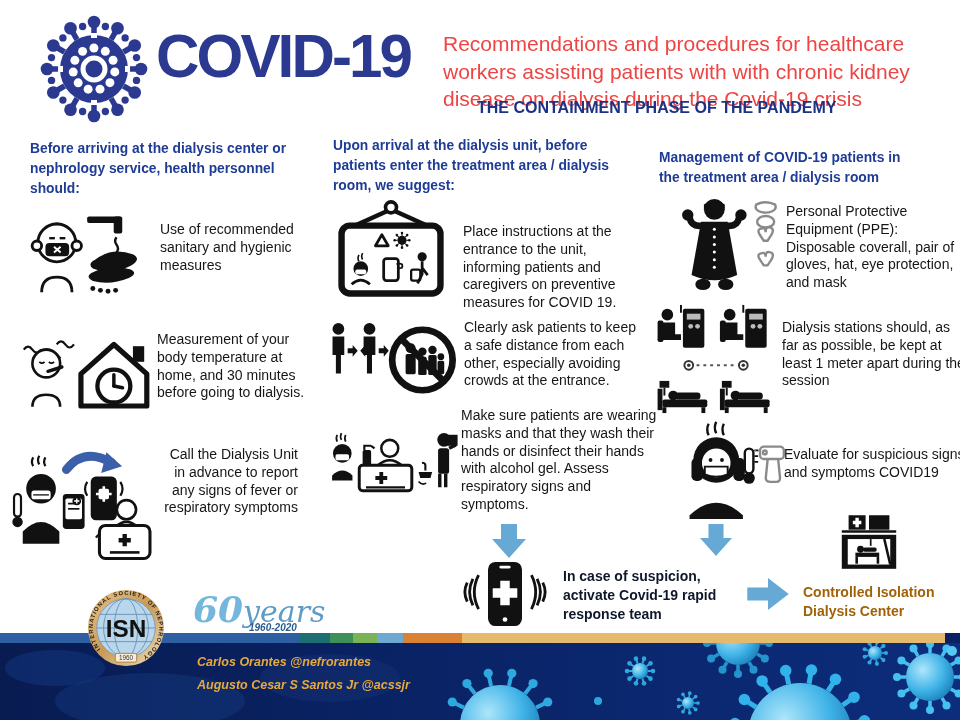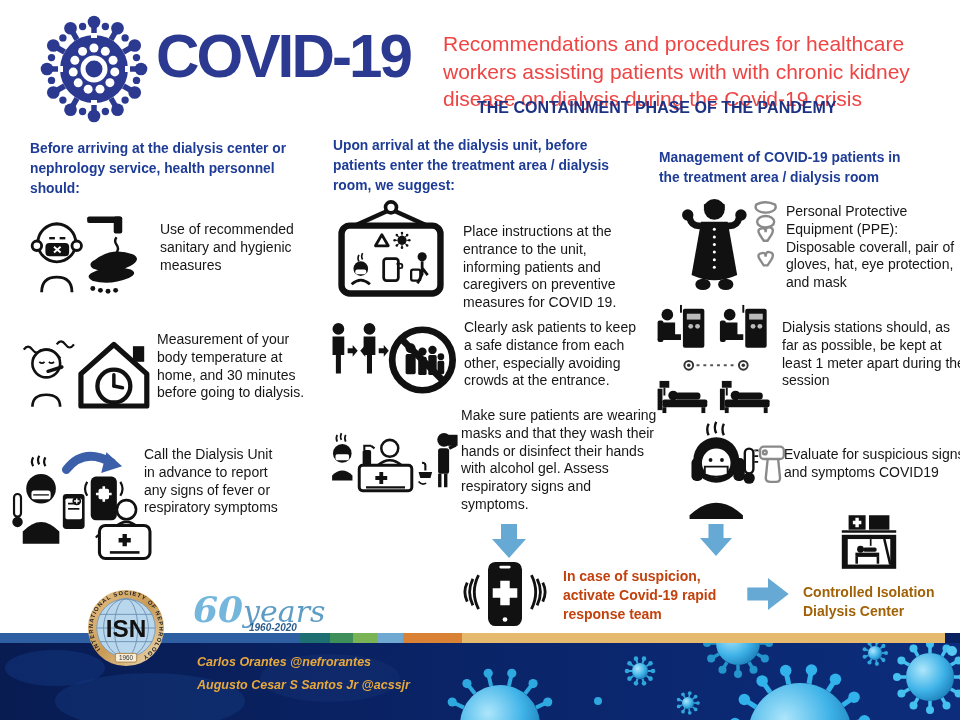--- a/index.html
+++ b/index.html
@@ -8,21 +8,21 @@
   
   .covid-title{left:156px;top:20px;font-size:62px;font-weight:800;color:#2b3990;letter-spacing:-3px;transform:scaleX(.97);transform-origin:left;}
   .subtitle{left:443px;top:30px;width:515px;font-size:21px;font-weight:normal;color:#ef4444;line-height:1.32;}
   .phase{left:443px;top:99px;font-size:16px;font-weight:bold;color:#1e3284;margin-left:34px;}
   
   .col-header{font-size:13.8px;font-weight:bold;color:#1e3c96;line-height:1.45;}
   .item-text{font-size:14px;color:#161616;line-height:1.27;}
   .c1h{left:30px;top:139px;width:292px;}
   .c2h{left:333px;top:136px;width:300px;}
   .c3h{left:659px;top:148px;width:248px;}
-  .blue-note{font-size:14px;font-weight:bold;color:#c2410c;line-height:1.35;}
+  .blue-note{font-size:14px;font-weight:bold;color:#0f172a;line-height:1.35;}
   .iso-note{font-size:14px;font-weight:bold;color:#a16207;line-height:1.35;}
   
   .strip{left:0;top:633px;width:960px;height:10px;display:flex;}
   .band{left:0;top:643px;width:960px;height:77px;}
   .credit{font-size:12.5px;font-style:italic;font-weight:bold;color:#e8a93d;}
   .sixty{left:193px;top:588px;}
   .sixty .n{font-size:36px;font-style:italic;font-weight:bold;color:#74b6dc;font-family:"DejaVu Serif",serif;}
   .sixty .w{font-size:30px;font-style:italic;color:#5f9cc5;font-family:"DejaVu Serif",serif;text-align:center;}
   .sixty .r{position:absolute;left:56px;top:34px;font-size:10px;font-style:italic;color:#2a5b8a;font-weight:bold;}
   svg{display:block;}
@@ -157,21 +157,21 @@
   <rect x="99" y="56" width="12" height="12" rx="2" fill="#fff"></rect>
   <path d="M105,53 v18 M96,62 h18" stroke="#fff" stroke-width="3"></path>
   <path d="M86,48 q-5,8 0,16 M124,48 q5,8 0,16" fill="none" stroke="#111" stroke-width="2.5"></path>
   <path d="M96,112 q3,-5 10,-5" fill="none" stroke="#111" stroke-width="2.5"></path>
   <circle cx="131" cy="80" r="11" fill="#fff" stroke="#111" stroke-width="3"></circle>
   <path d="M118,100 q13,-12 26,0" fill="none" stroke="#111" stroke-width="3"></path>
   <rect x="100" y="98" width="58" height="38" rx="7" fill="#fff" stroke="#111" stroke-width="3.5"></rect>
   <path d="M129,108 v14 M122,115 h14" stroke="#111" stroke-width="5"></path>
   <line x1="112" y1="129" x2="146" y2="129" stroke="#111" stroke-width="3"></line>
 </svg>
-<div class="abs item-text" style="left:144px;top:446px;width:142px;">Call the Dialysis Unit in advance to report any signs of fever or respiratory symptoms</div>
+<div class="abs item-text" style="left:156px;top:446px;width:142px;text-align:right;">Call the Dialysis Unit in advance to report any signs of fever or respiratory symptoms</div>
 
 <svg class="abs" style="left:336px;top:200px;" width="110" height="98" viewBox="0 0 120 107">
   <circle cx="60" cy="8" r="6" fill="none" stroke="#111" stroke-width="4"></circle>
   <line x1="56" y1="12" x2="16" y2="30" stroke="#111" stroke-width="5"></line>
   <line x1="64" y1="12" x2="104" y2="30" stroke="#111" stroke-width="5"></line>
   <rect x="6" y="28" width="108" height="74" rx="9" fill="#fff" stroke="#111" stroke-width="7"></rect>
   <path d="M43,50 h14 l-7,-12 z" fill="none" stroke="#111" stroke-width="3" stroke-linejoin="round"></path>
   <circle cx="72" cy="44" r="5" fill="#111"></circle>
   <g>
       <line x1="77" y1="44" x2="80" y2="44" stroke="#111" stroke-width="1.2"></line>

